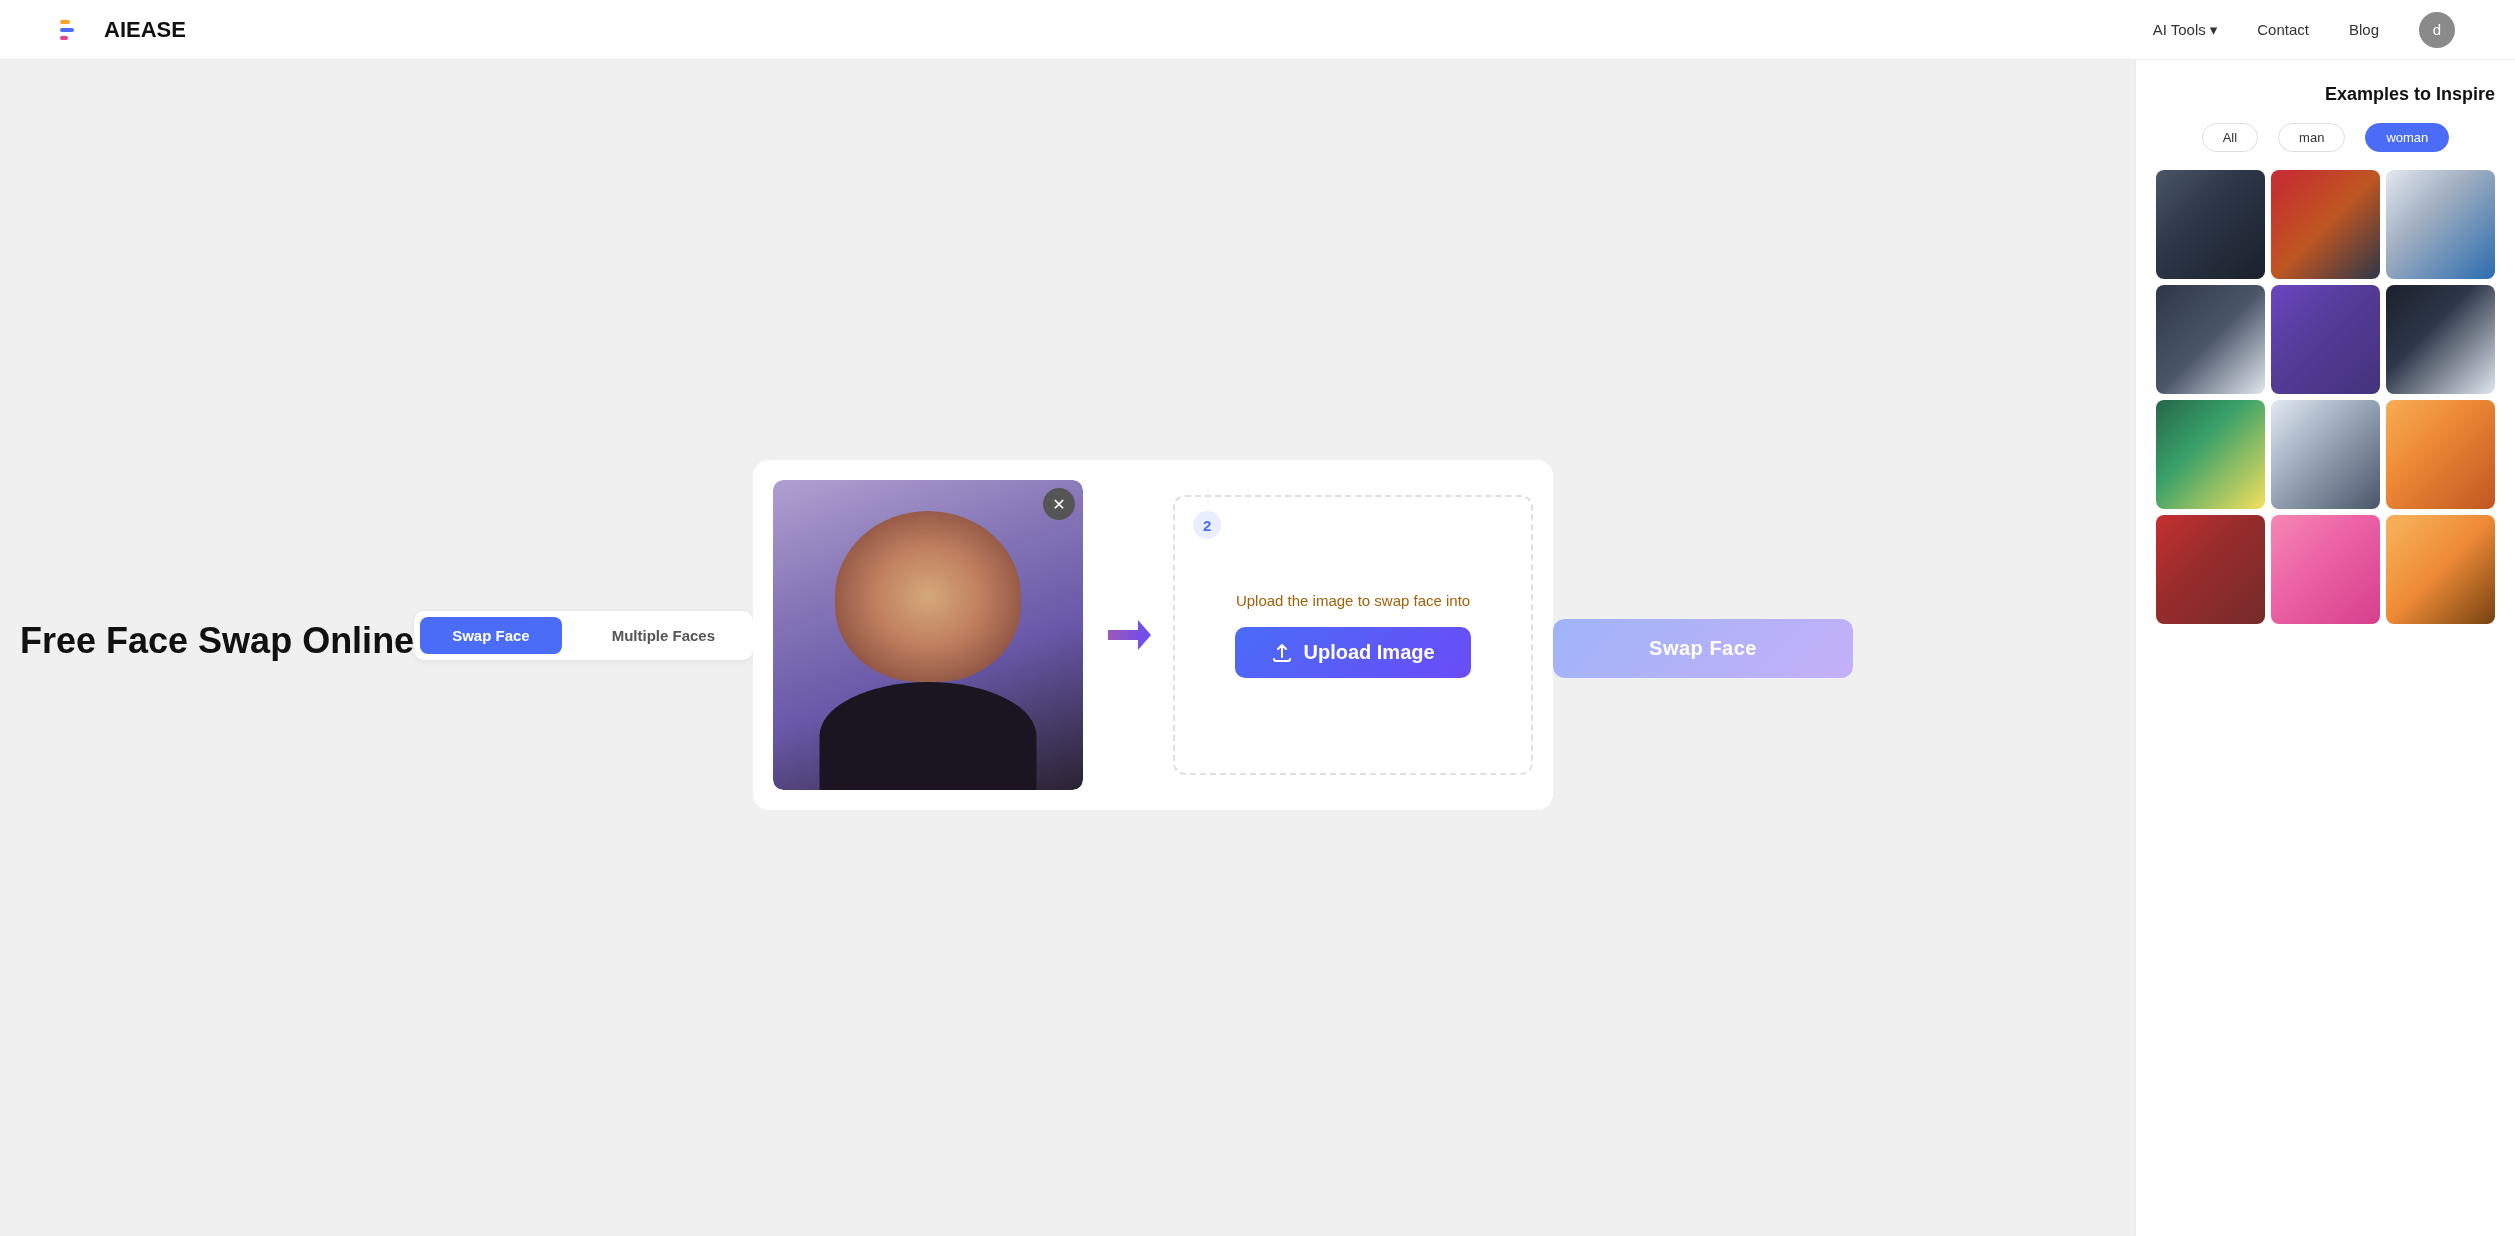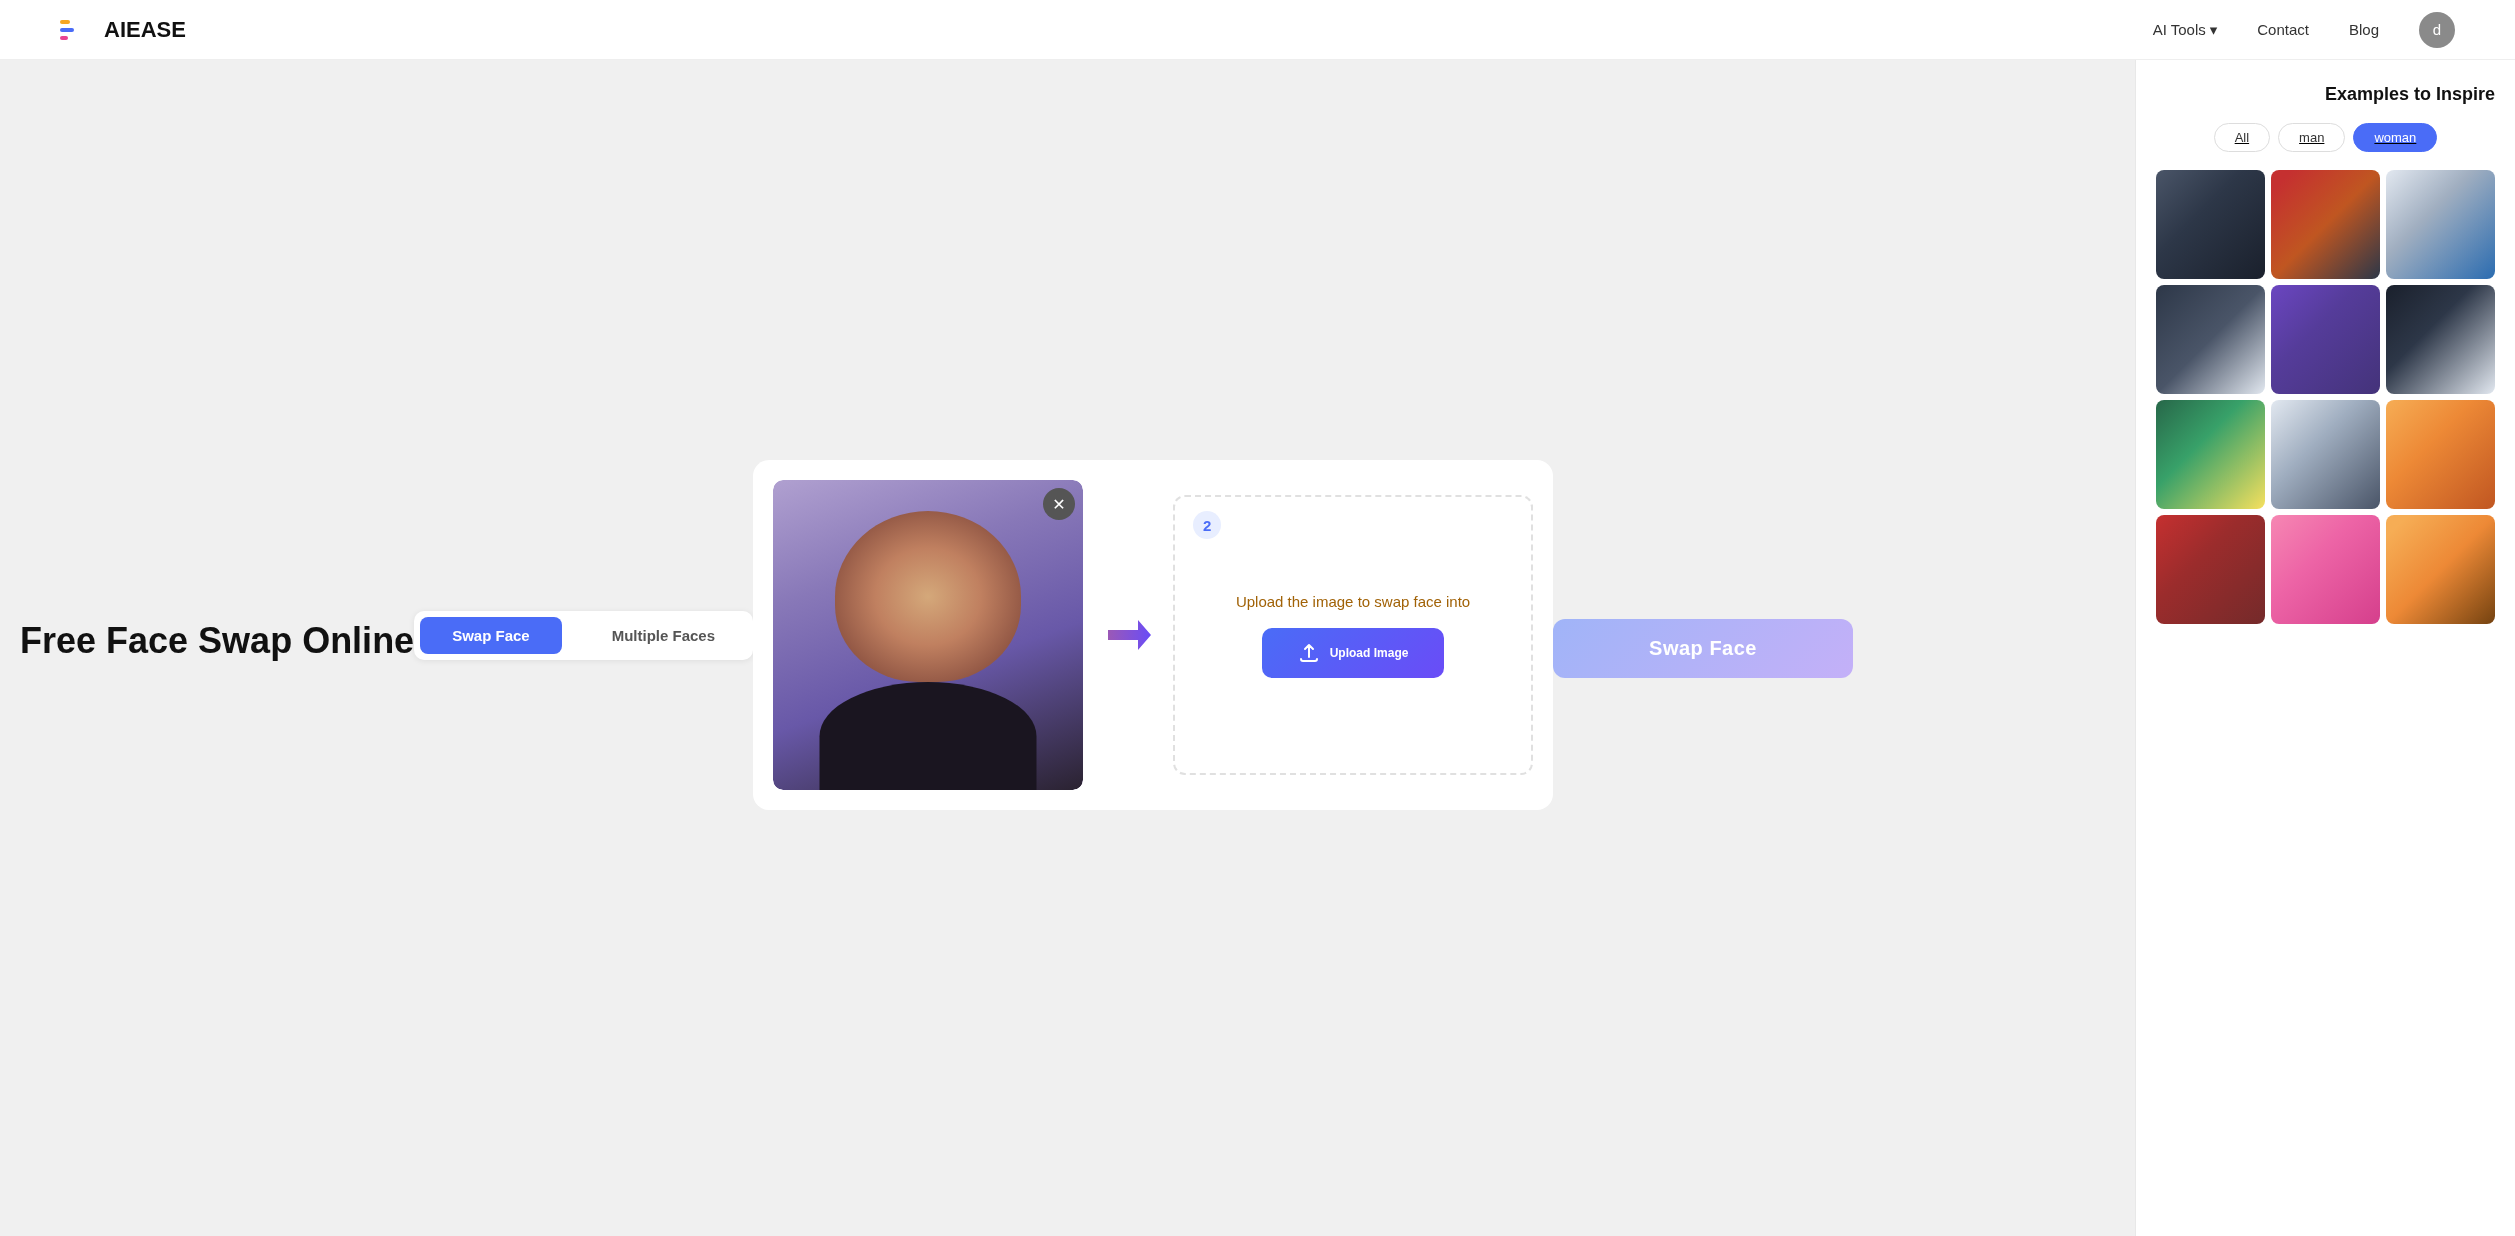--- a/index.html
+++ b/index.html
@@ -247,21 +247,21 @@
       color: #a16207;
       margin-bottom: 18px;
       text-align: center;
     }
     .upload-btn {
       background: linear-gradient(135deg, #4a6cf7, #6a4cf7);
       color: #fff;
       border: none;
       border-radius: 10px;
       padding: 14px 36px;
-      font-size: 12px;
+      font-size: 20px;
       font-weight: 600;
       cursor: pointer;
       display: flex;
       align-items: center;
       gap: 10px;
     }
 
     
     .swap-button {
       width: 100%;
@@ -290,23 +290,22 @@
       font-weight: 800;
       color: #111;
       text-align: right;
       margin-bottom: 18px;
     }
 
     
     .filter-row {
       display: flex;
       justify-content: center;
-      gap: 8px;
+      gap: 20px;
       margin-bottom: 18px;
-      text-decoration: underline;
     }
     .filter-btn {
       padding: 6px 20px;
       border-radius: 20px;
       font-size: 13px;
       font-weight: 500;
       cursor: pointer;
       border: 1px solid #ddd;
       background: #fff;
       color: #333;

